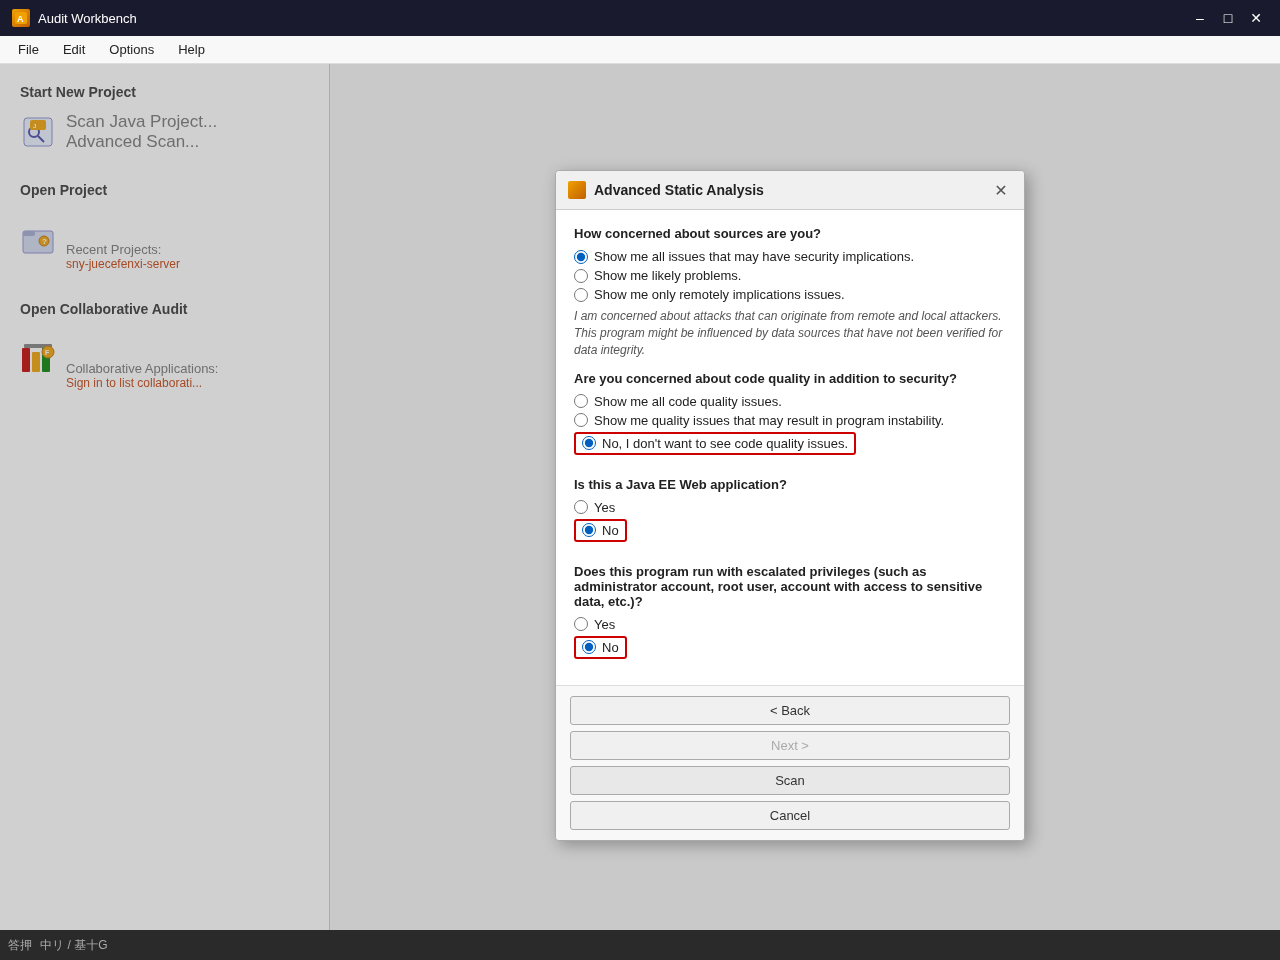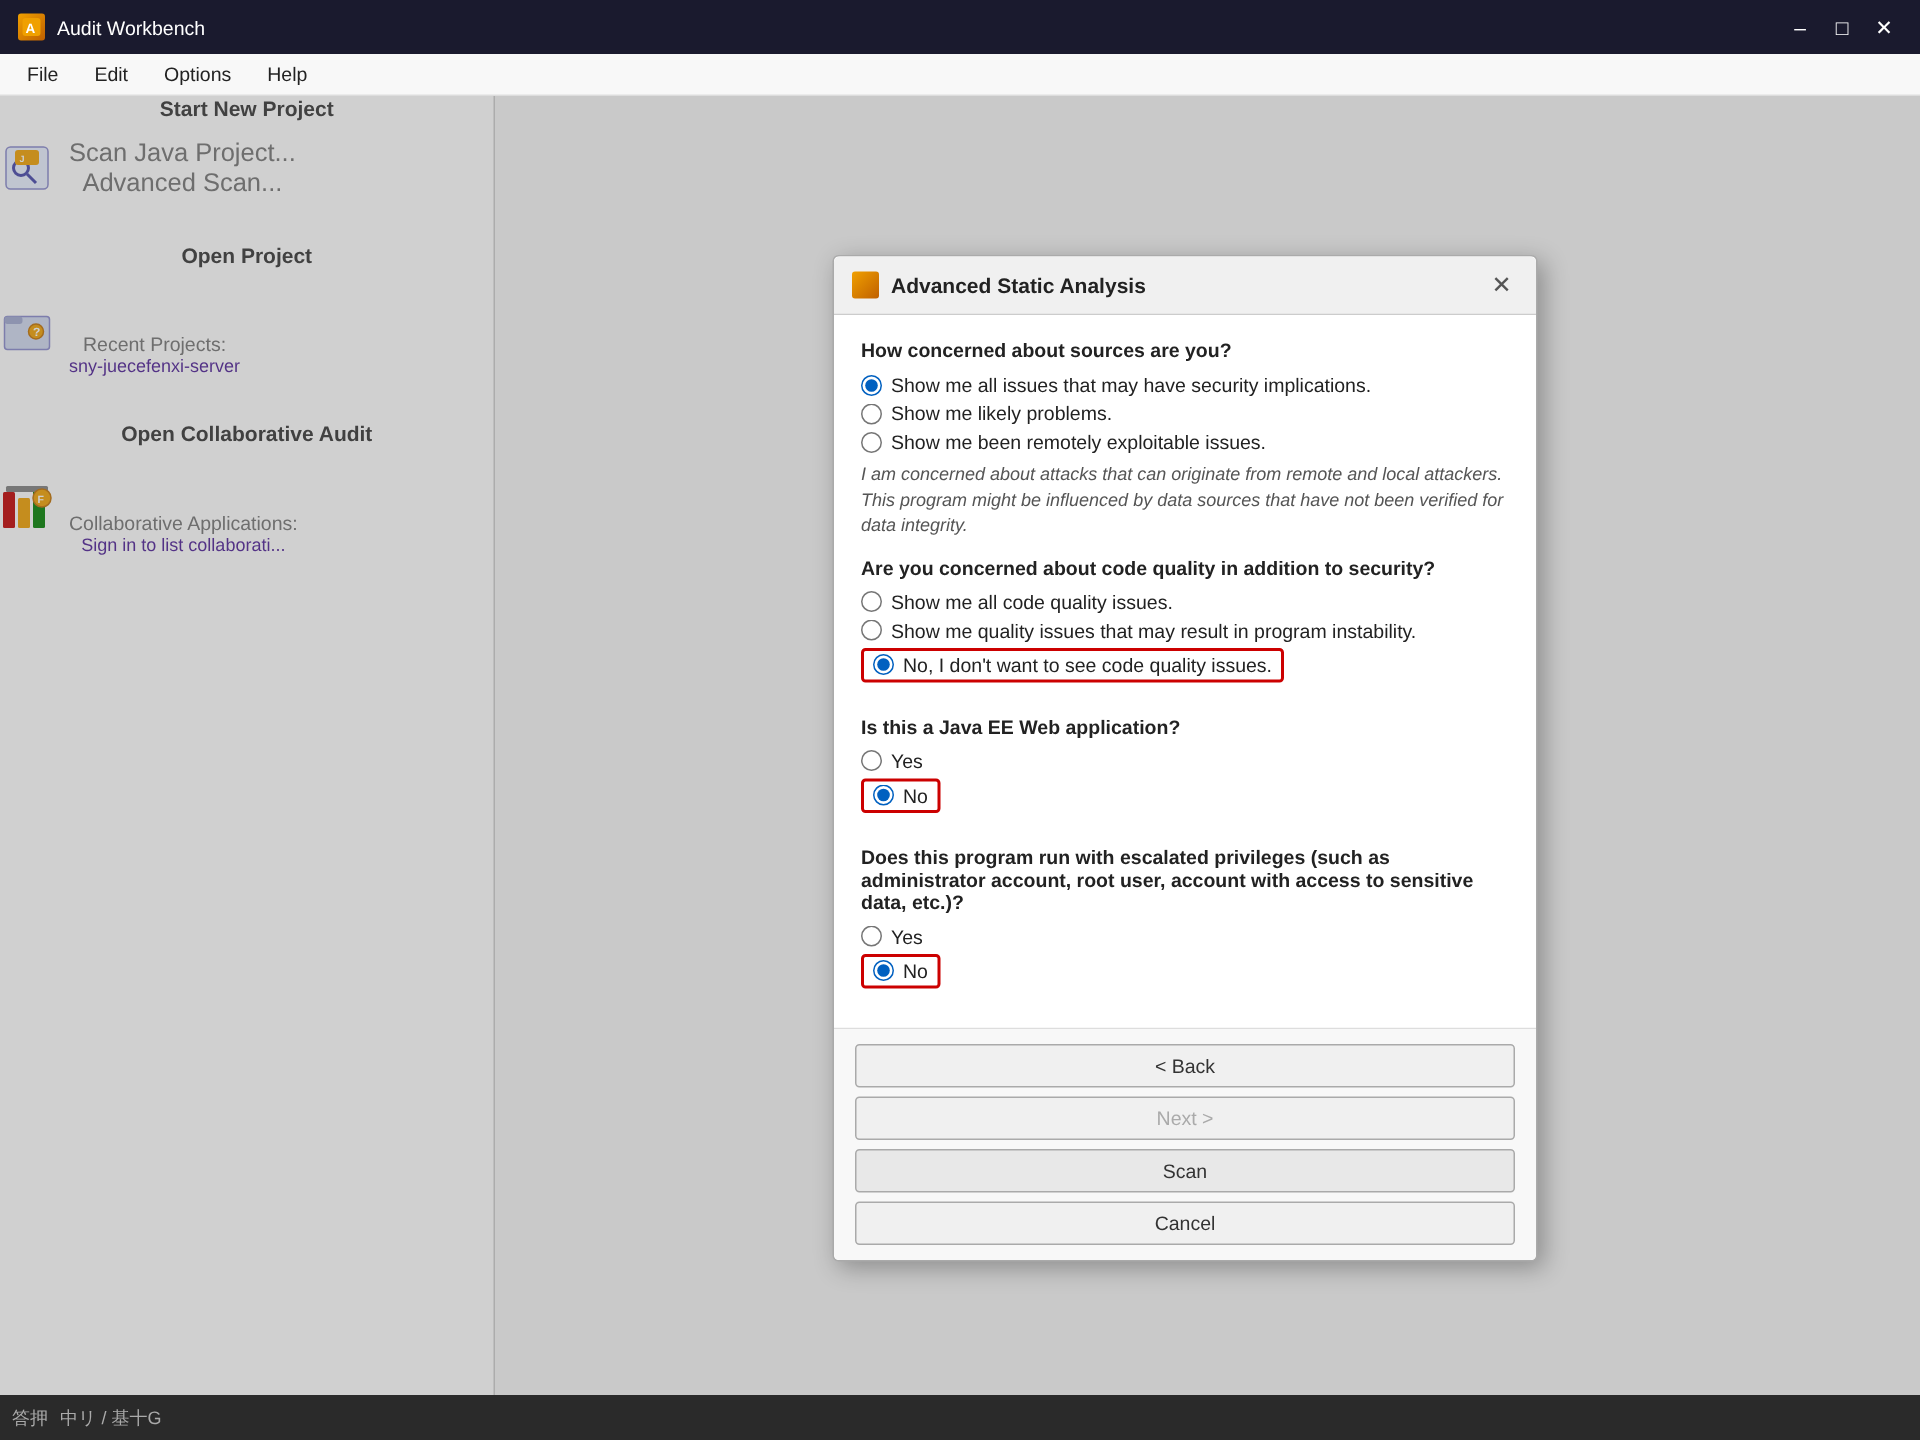--- a/index.html
+++ b/index.html
@@ -78,22 +78,22 @@
       display: flex;
       height: calc(960px - 64px - 30px);
       background: #e8e8e8;
     }
 
     
     .sidebar {
       width: 330px;
       background: white;
       border-right: 1px solid #ccc;
+      padding: 20px;
       position: relative;
-      text-align: center;
     }
     .sidebar-section-title {
       font-size: 14px;
       font-weight: 600;
       color: #333;
       margin-bottom: 12px;
     }
     .sidebar-section {
       margin-bottom: 30px;
     }
@@ -112,21 +112,21 @@
       color: #737373;
       cursor: pointer;
       font-size: 17px;
     }
     .sidebar-recent {
       font-size: 13px;
       color: #737373;
       margin-top: 32px;
     }
     .sidebar-recent-name {
-      color: #4c1d95;
+      color: #c2410c;
       font-size: 12px;
     }
 
     
     .center-content {
       flex: 1;
       display: flex;
       align-items: center;
       justify-content: center;
       background: #f5f5f5;
@@ -399,21 +399,21 @@
         <label class="radio-item">
           <input type="radio" name="security" checked="" style="">
           <span class="radio-label">Show me all issues that may have security implications.</span>
         </label>
         <label class="radio-item">
           <input type="radio" name="security" style="">
           <span class="radio-label">Show me likely problems.</span>
         </label>
         <label class="radio-item">
           <input type="radio" name="security" style="">
-          <span class="radio-label">Show me been remotely exploitable issues.</span>
+          <span class="radio-label">Show me only remotely implications issues.</span>
         </label>
       </div>
       <div class="italic-note">I am concerned about attacks that can originate from remote and local attackers. This program might be influenced by data sources that have not been verified for data integrity.</div>
 
       <div class="question-label">Are you concerned about code quality in addition to security?</div>
       <div class="radio-group">
         <label class="radio-item">
           <input type="radio" name="quality" style="">
           <span class="radio-label">Show me all code quality issues.</span>
         </label>

